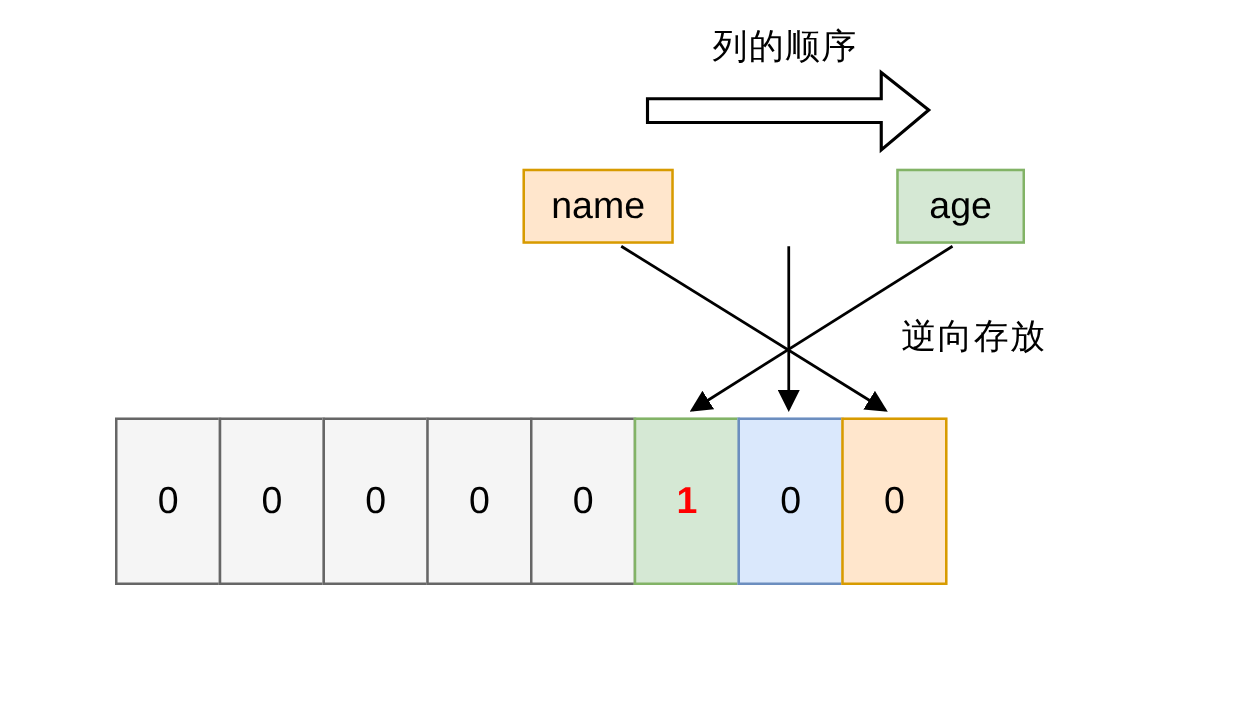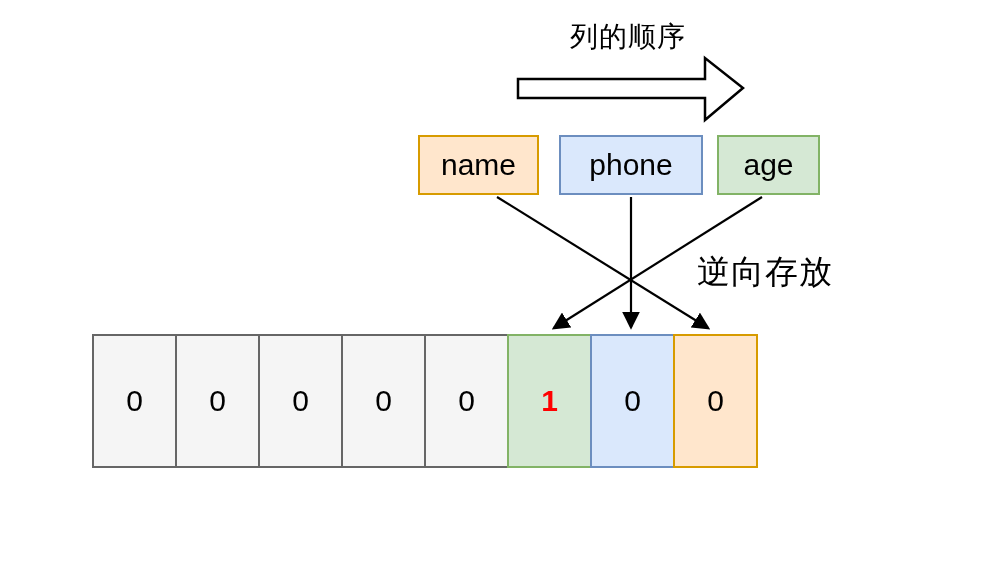--- a/index.html
+++ b/index.html
@@ -22,22 +22,22 @@
     white-space: nowrap;
   }
   .title {
     left: 498px; top: 18px;
     width: 260px;
     text-align: center;
     font-size: 28px;
     letter-spacing: 1px;
   }
   .reverse-label {
-    left: 697px; top: 250px;
-    font-size: 33px;
+    left: 721px; top: 250px;
+    font-size: 28px;
     letter-spacing: 1px;
   }
   .caption {
     left: 502px; top: 490px;
     width: 260px;
     text-align: center;
     font-size: 28px;
     letter-spacing: 1px;
   }
   .arrow-layer {
@@ -119,23 +119,20 @@
     <line class="map-arrow" x1="497" y1="197" x2="708" y2="328" marker-end="url(#ah)"></line>
 
     <line class="map-arrow" x1="631" y1="197" x2="631" y2="327" marker-end="url(#ah)"></line>
 
     <line class="map-arrow" x1="762" y1="197" x2="554" y2="328" marker-end="url(#ah)"></line>
   </svg>
 
   <div class="col-box col-name c-orange">
     <span>name</span>
   </div>
-  <div class="col-box col-phone c-blue">
-    <span>phone</span>
-  </div>
   <div class="col-box col-age c-green">
     <span>age</span>
   </div>
 
   <div class="txt reverse-label">逆向存放</div>
 
   <div class="bit-row">
     <div class="cell c-gray">
       <span class="cell-value c-black">0</span>
     </div>

